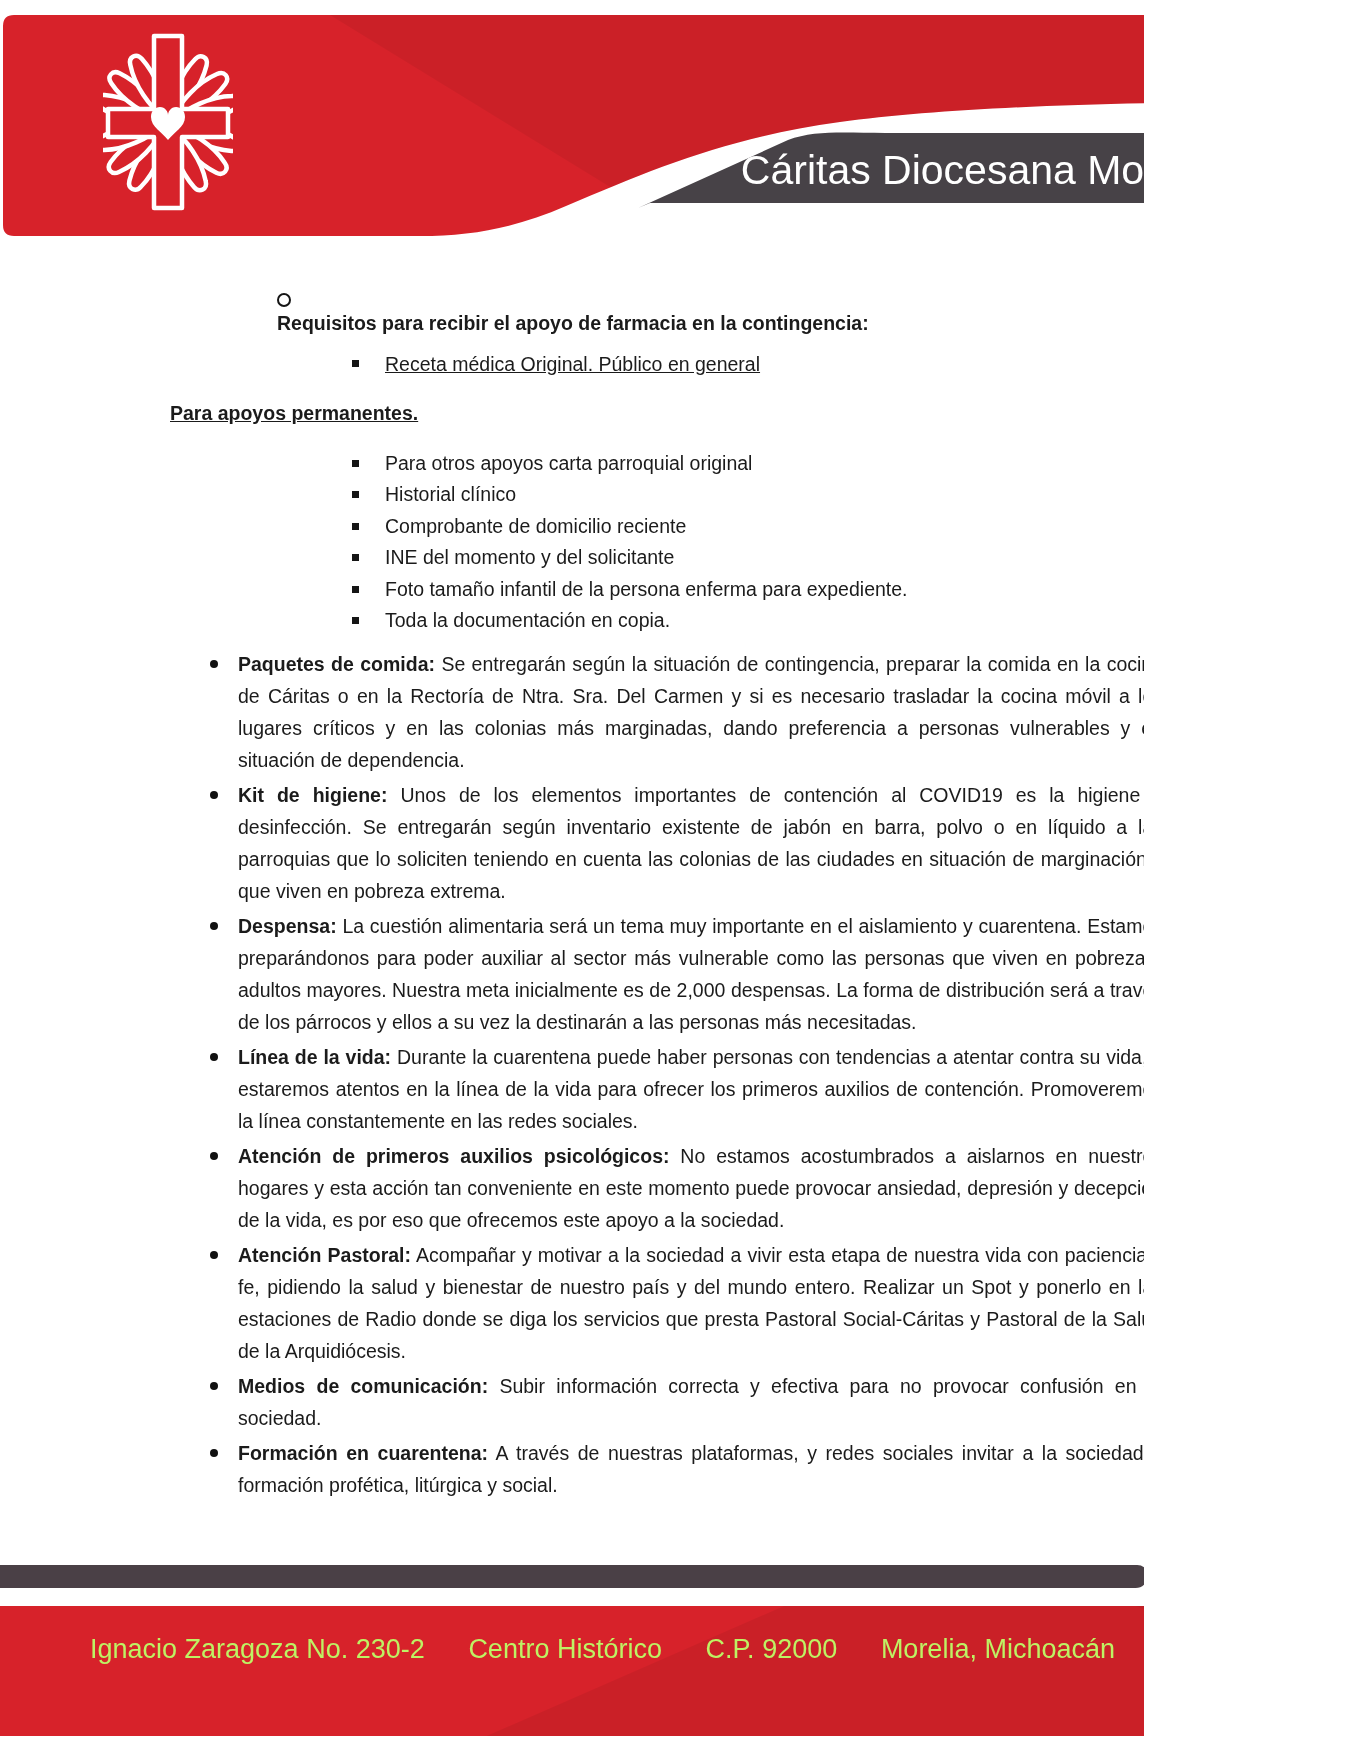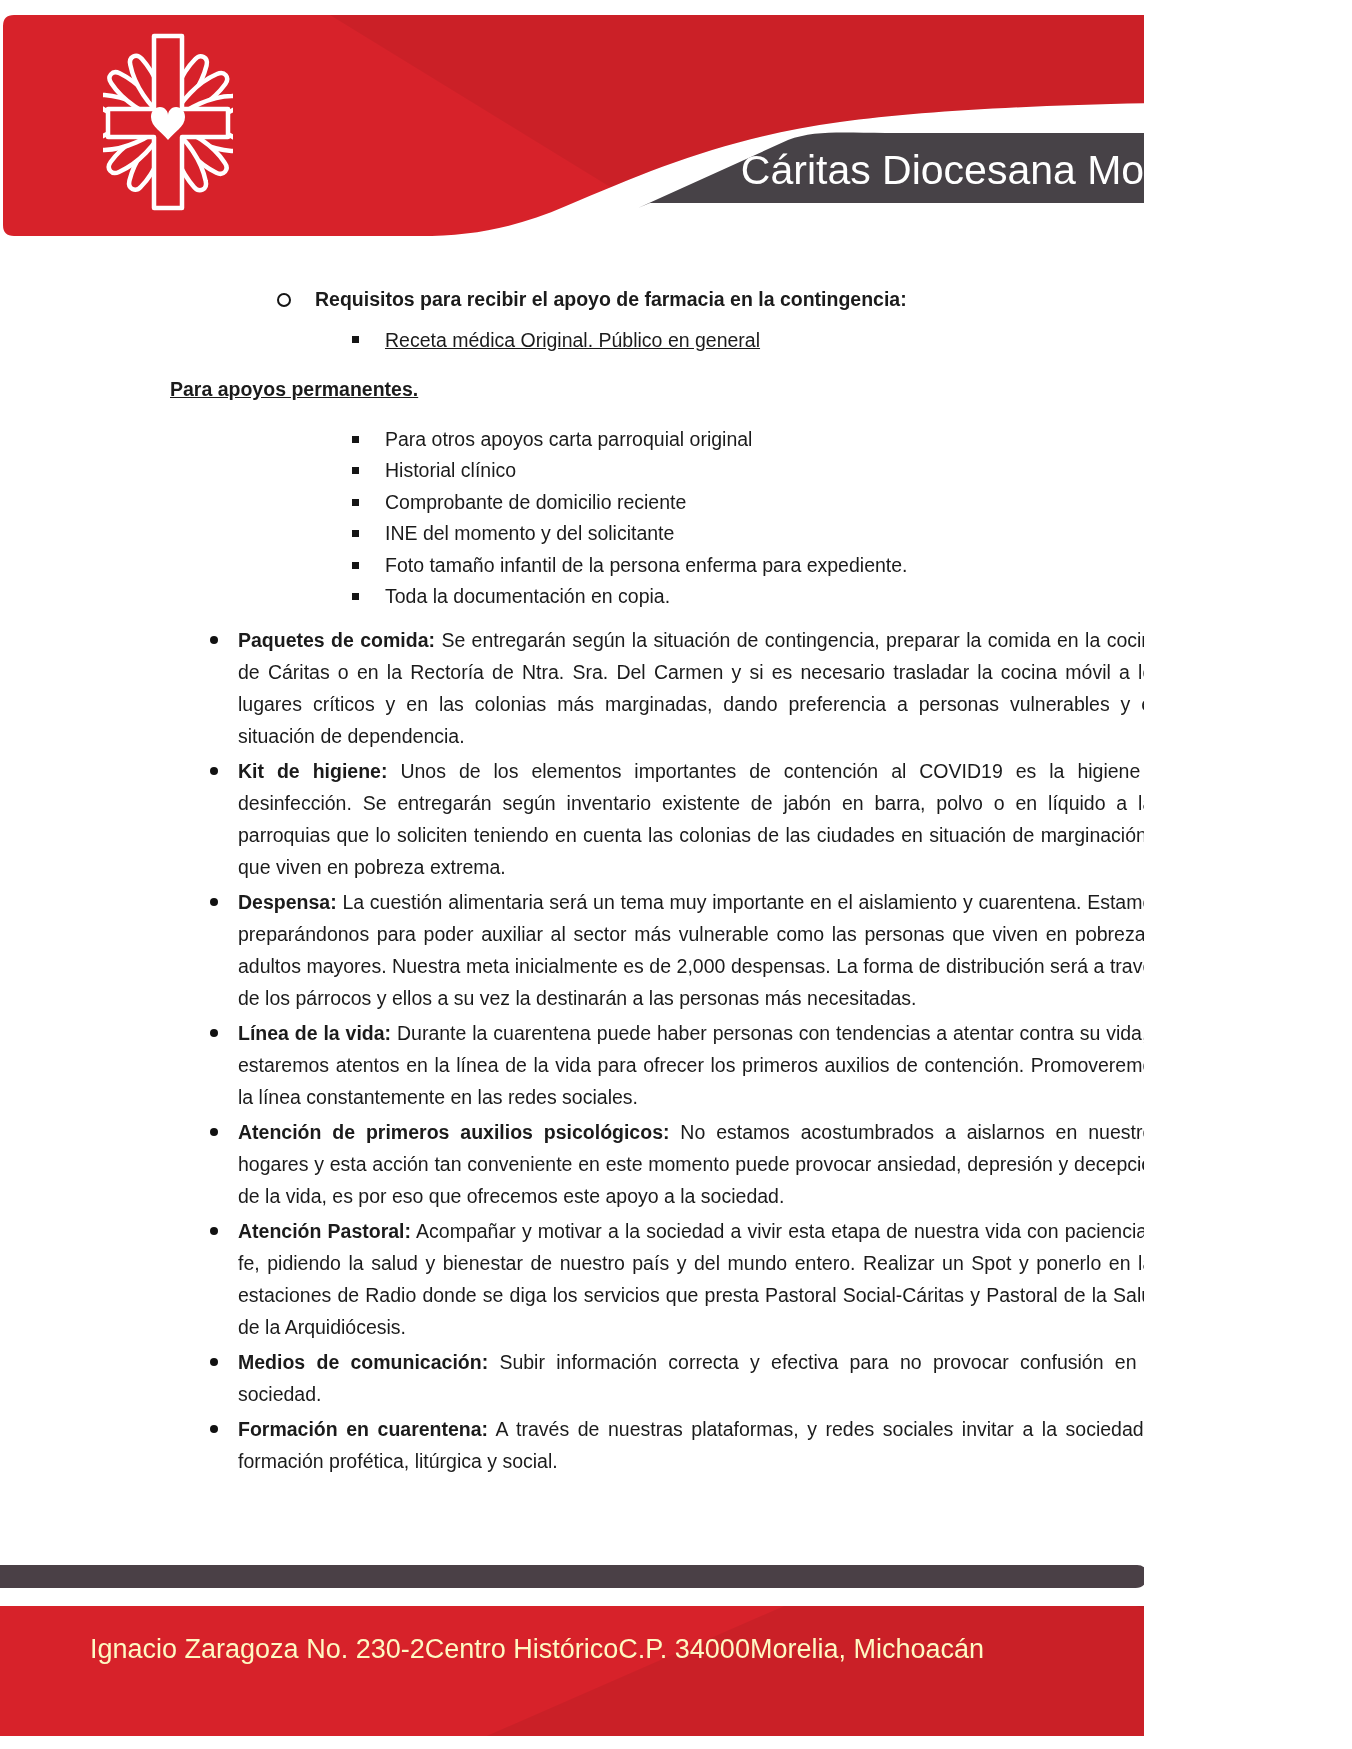--- a/index.html
+++ b/index.html
@@ -9,35 +9,35 @@
   }
   
   .hdr{position:absolute;top:0;left:0;width:1352px;height:252px;}
   
   .content{position:absolute;top:283px;left:0;width:1352px;font-size:19.5px;line-height:32px;}
   .row{display:flex;align-items:flex-start;}
   .b{font-weight:bold;}
   .bullet-circle{flex:0 0 auto;width:10px;height:10px;border:2px solid #151515;border-radius:50%;margin:10px 24px 0 0;}
   .bullet-square{flex:0 0 auto;width:7px;height:7px;background:#151515;margin:12px 26px 0 0;}
   .bullet-dot{position:absolute;left:-28px;top:12px;width:8px;height:8px;background:#111;border-radius:50%;}
-  .pharm-head{margin-left:277px;}
+  .pharm-head{margin-left:277px;flex-direction:column;}
   .pharm-item{margin-left:352px;margin-top:9px;text-decoration:underline;}
   .perm-head{margin-left:170px;margin-top:17px;font-weight:bold;text-decoration:underline;}
   .req-list{list-style:none;margin:19px 0 12px 0;padding:0;}
   .req-list li{display:flex;margin-left:352px;line-height:31.4px;}
   .req-list .bullet-square{margin-top:12px;}
   .topic-list{list-style:none;margin:8px 0 9px 0;padding:0;}
   .topic-list li{position:relative;margin:0 0 3px 238px;width:925px;text-align:justify;}
   
   .footer-pill{position:absolute;left:0;top:1565px;width:1148px;height:23px;background:#4a4046;border-radius:0 14px 16px 0;}
   .footer-red{position:absolute;left:0;top:1606px;width:1352px;height:130px;background:#d7222a;border-radius:0 18px 18px 0;overflow:hidden;}
   .footer-red .wedge1{position:absolute;inset:0;background:rgba(0,0,0,0.06);clip-path:polygon(58% 0,100% 0,100% 100%,36% 100%);}
   .footer-red .wedge2{position:absolute;inset:0;background:rgba(0,0,0,0.05);clip-path:polygon(84% 0,100% 0,100% 62%);}
   .footer-rows{position:absolute;left:90px;top:0;width:1025px;height:100%;padding-top:21px;box-sizing:border-box;}
-  .footer-row{display:flex;color:#fef9c3;font-size:27px;line-height:45px;white-space:nowrap;}
+  .footer-row{display:flex;justify-content:space-between;color:#bef264;font-size:27px;line-height:45px;white-space:nowrap;}
 </style>
 </head>
 <body>
 
 <div class="doc">
 
   <svg class="hdr" viewBox="0 0 1352 252" xmlns="http://www.w3.org/2000/svg">
     <defs>
       <clipPath id="redclip">
         <path d="M14,15 H1338 Q1352,15 1352,26 V103 C1150,100 960,106 840,122 C730,137 655,168 566,206 C515,228 472,236 420,236 H14 Q3,236 3,225 V26 Q3,15 14,15 Z"></path>
@@ -128,19 +128,19 @@
 
   <div class="footer-pill"></div>
 
   <div class="footer-red">
     <div class="wedge1"></div>
     <div class="wedge2"></div>
     <div class="footer-rows">
       <div class="footer-row">
         <span>Ignacio Zaragoza No. 230-2</span>
         <span>Centro Histórico</span>
-        <span>C.P. 34000</span>
+        <span>C.P. 92000</span>
         <span>Morelia, Michoacán</span>
       </div>
     </div>
   </div>
 
 </div>
 
 </body></html>

